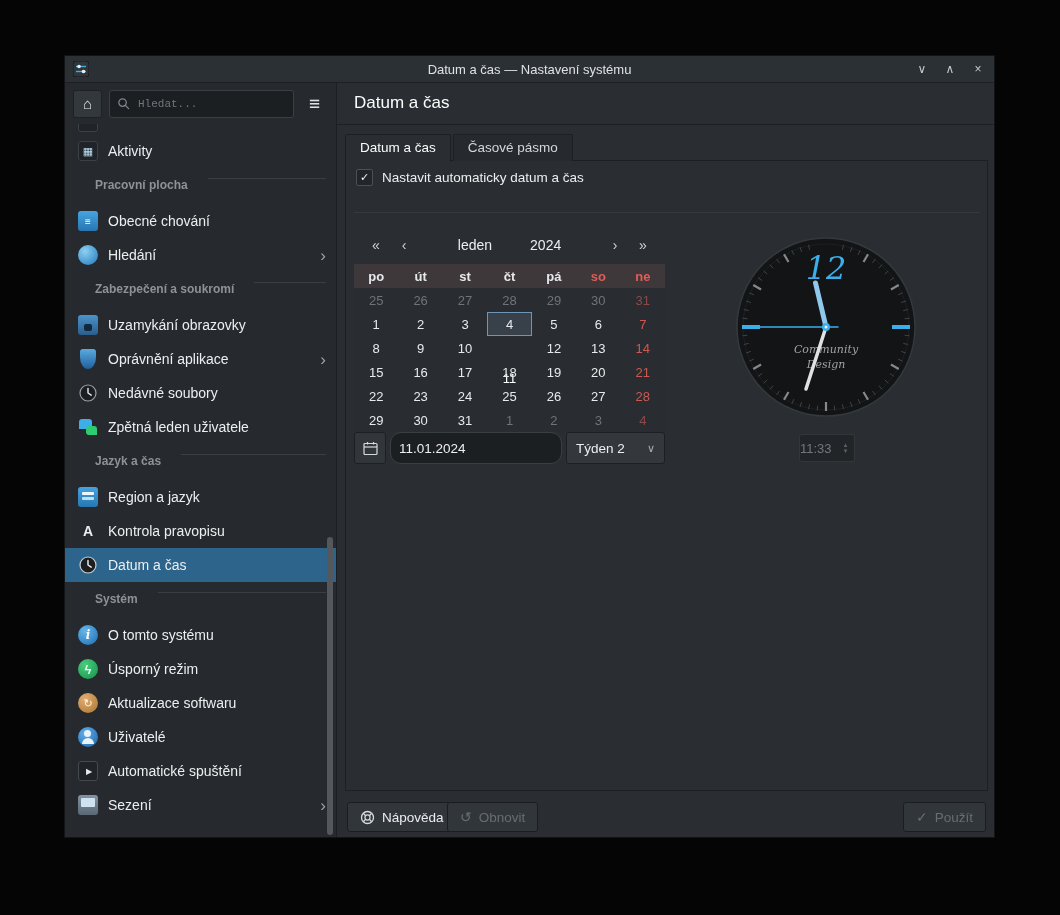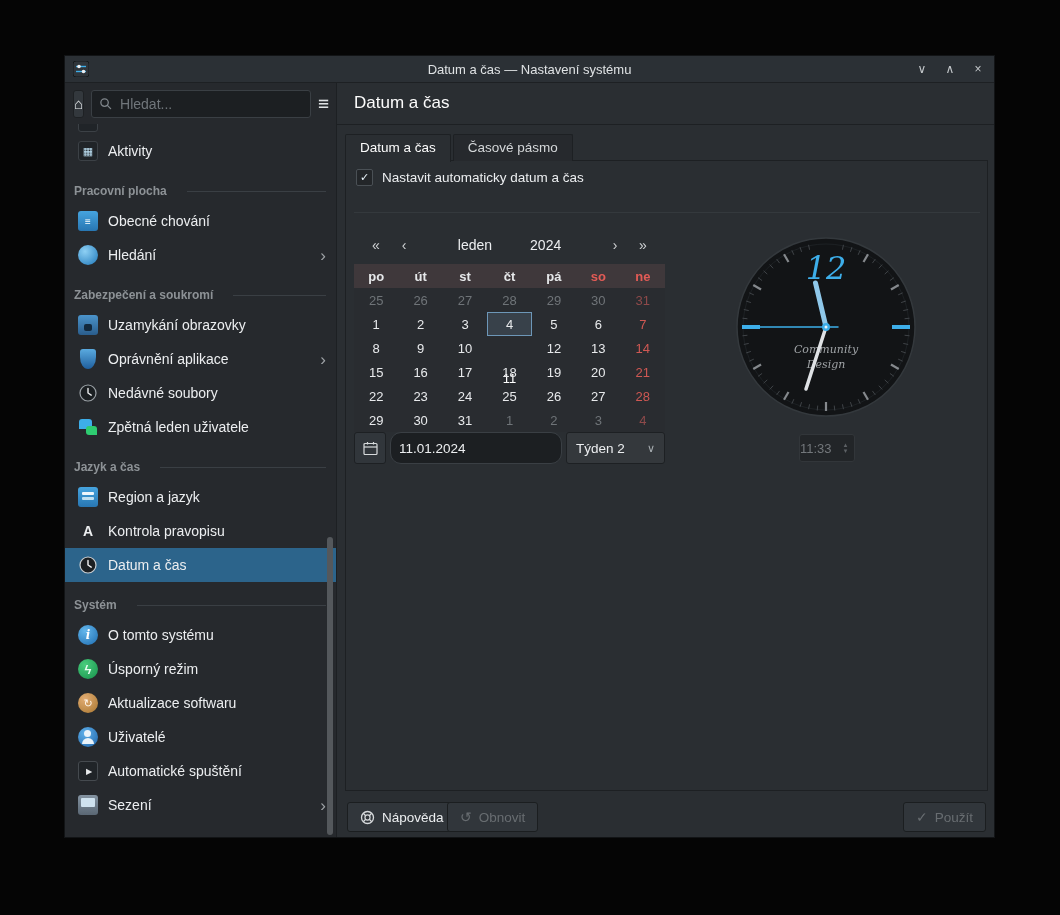--- a/index.html
+++ b/index.html
@@ -16,33 +16,33 @@
   .win-btn{width:16px;text-align:center;color:#c3c7ca;font-size:12px;cursor:pointer;line-height:16px;}
   .win-body{flex:1;display:flex;min-height:0;}
   
   .sidebar{width:271px;flex:none;background:#26292d;border-right:1px solid #1d2023;display:flex;
     flex-direction:column;position:relative;}
   .side-toolbar{height:41px;flex:none;display:flex;align-items:center;padding:0 8px;gap:7px;}
   .home-btn{width:30px;height:28px;background:#33383d;border:1px solid #1e2124;border-radius:3px;color:#e8eaec;
     font-size:15px;display:flex;align-items:center;justify-content:center;padding:0;cursor:pointer;}
   .search{flex:1;height:28px;box-sizing:border-box;background:#1c1f22;border:1px solid #3a3f44;border-radius:3px;
     display:flex;align-items:center;padding:0 7px;gap:6px;}
-  .search input{flex:1;background:transparent;border:none;outline:none;color:#22c55e;font-size:14px;
-    font-family:Liberation Sans, sans-serif;min-width:0;}
+  .search input{flex:1;background:transparent;border:none;outline:none;color:#22c55e;font-size:11px;
+    font-family:Liberation Mono, monospace;min-width:0;}
   .search input::placeholder{color:#70767b;}
   .menu-btn{width:28px;height:28px;background:transparent;border:none;color:#dfe2e4;font-size:19px;
     display:flex;align-items:center;justify-content:center;padding:0;cursor:pointer;}
   .side-list{flex:1;overflow:hidden;}
   .partial-row{height:10px;overflow:hidden;padding-left:13px;}
   .partial-row .tile{margin-top:-12px;}
   .side-item{height:34px;display:flex;align-items:center;gap:10px;padding:0 10px 0 13px;font-size:14px;cursor:pointer;}
   .side-item.selected{background:var(--selection,#2c648b);}
   .side-label{flex:1;color:#eceef0;white-space:nowrap;overflow:hidden;}
   .chev-right{color:#9ea2a6;font-size:17px;line-height:1;}
-  .side-header{height:36px;display:flex;align-items:center;gap:20px;padding:10px 10px 0 9px;box-sizing:border-box;}
+  .side-header{height:36px;display:flex;gap:20px;padding:10px 10px 0 30px;box-sizing:border-box;}
   .side-header-label{font-size:12px;font-weight:bold;color:#8d9296;white-space:nowrap;}
   .side-header-line{flex:1;height:1px;background:#3a3f44;}
   .scroll-thumb{position:absolute;right:3px;top:454px;width:6px;height:298px;background:#54585c;border-radius:3px;}
   
   .tile{width:20px;height:20px;border-radius:3px;display:flex;align-items:center;justify-content:center;
     flex:none;box-sizing:border-box;}
   .icon-activities{background:#202428;border:1px solid #3c4146;color:#bcdff2;font-size:11px;}
   .icon-monitor{background:linear-gradient(#46a4df,#2876b2);color:#fff;font-size:10px;}
   .icon-globe{background:radial-gradient(circle at 35% 32%,#8ed0f4,#1e78ba);border-radius:50%;}
   .icon-screenlock{background:linear-gradient(#4b94cb,#2a5d8c);position:relative;}

